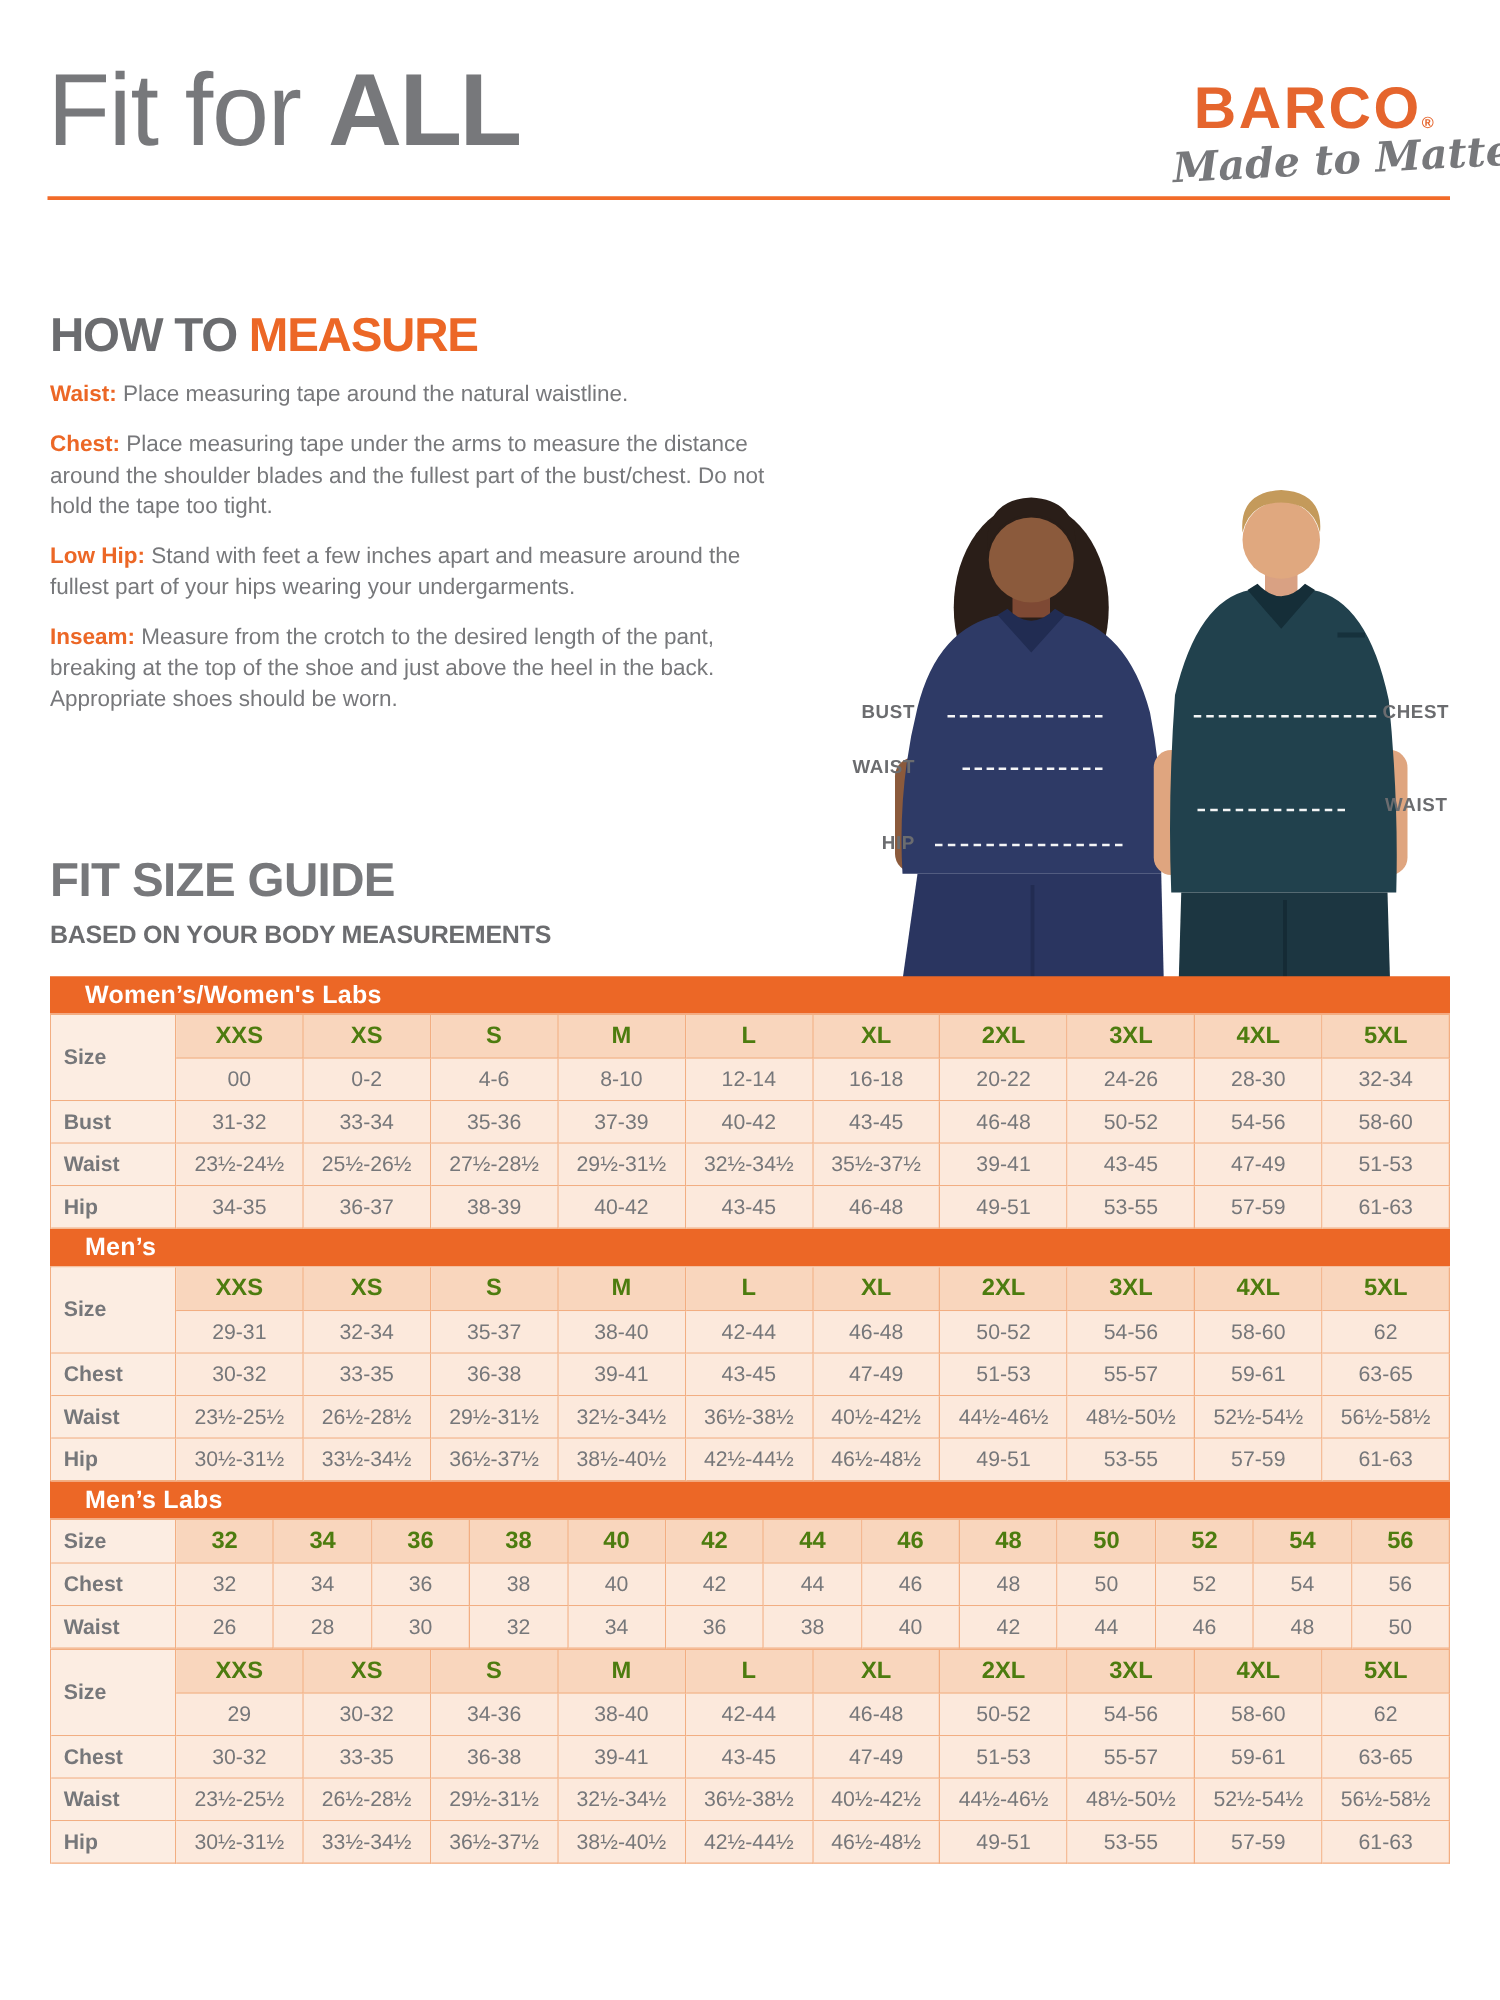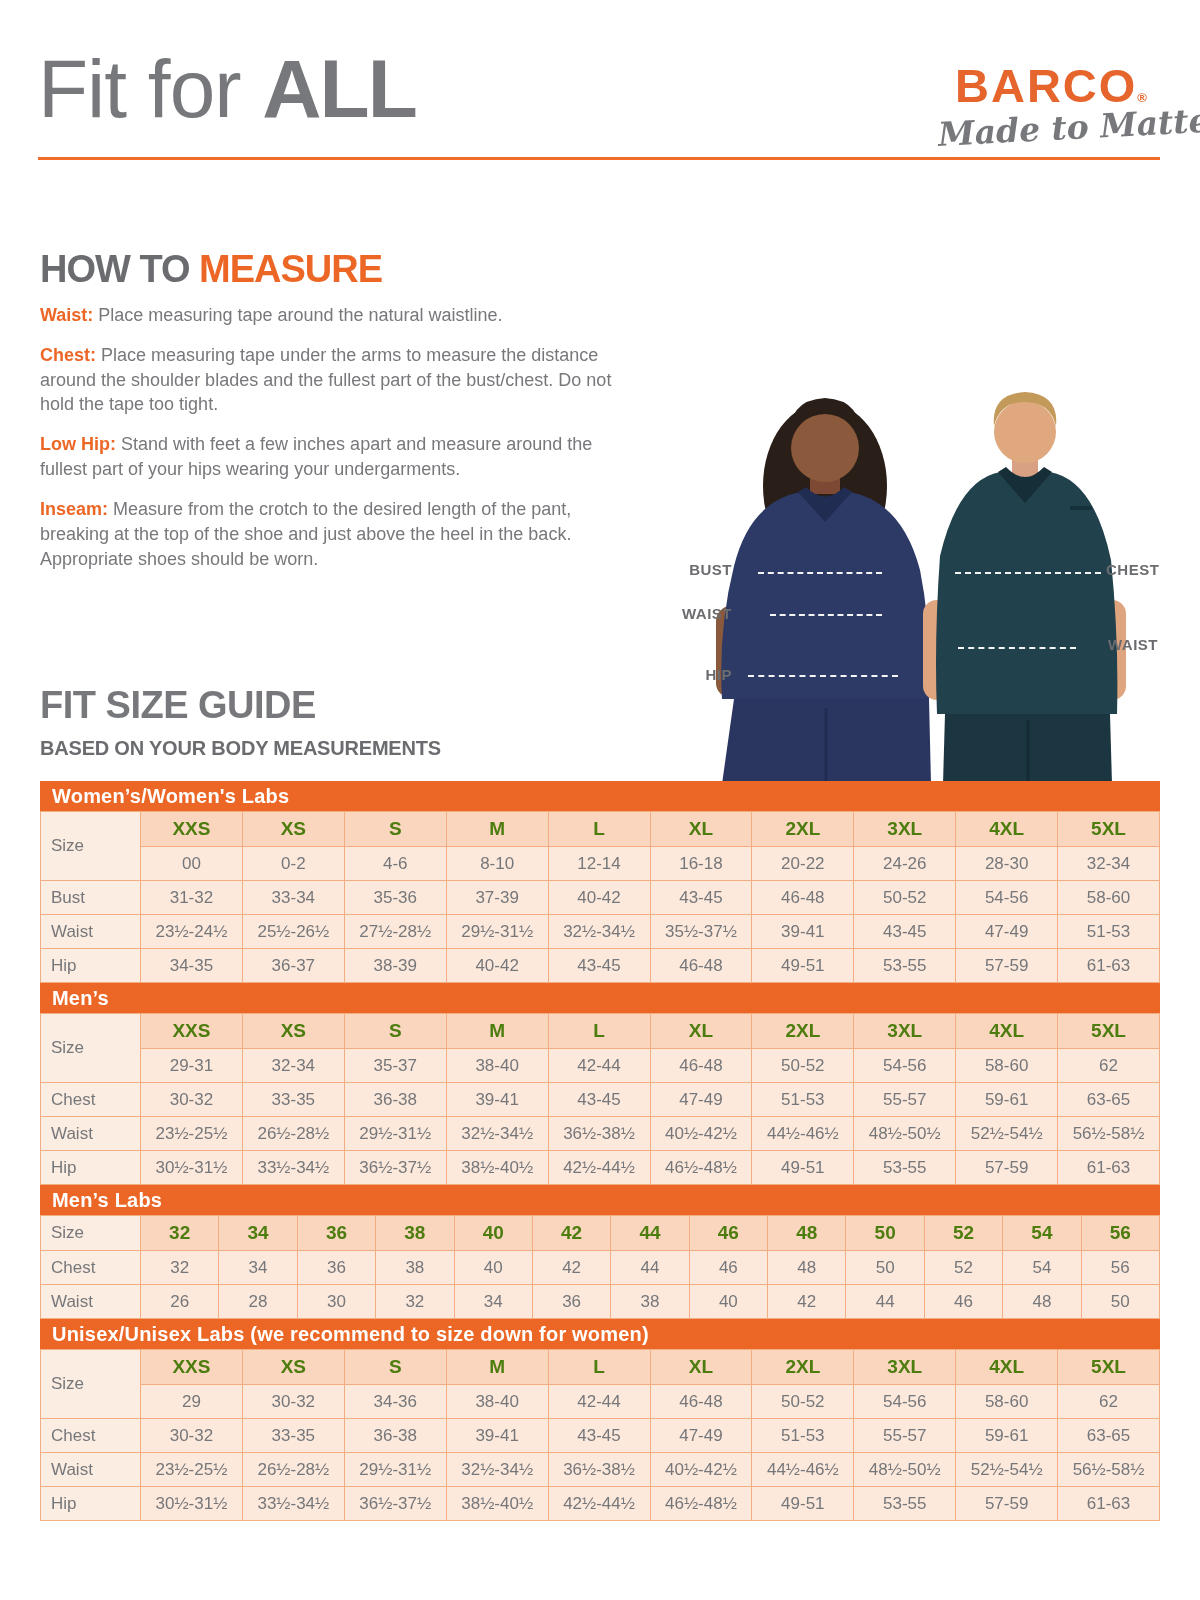--- a/index.html
+++ b/index.html
@@ -42,29 +42,29 @@
   .ln-chest{left:315px;top:204px;width:146px;}
   .ln-waist2{left:318px;top:279px;width:118px;}
 
   
   .guide-head{position:absolute;left:40px;top:684px;}
   .guide-head h3{margin:0;font-size:38px;font-weight:bold;color:#77787B;letter-spacing:-.5px;}
   .guide-head h4{margin:10px 0 0 0;font-size:20px;font-weight:bold;color:#6B6C6F;letter-spacing:-.2px;}
 
   .tables{position:absolute;left:40px;top:781px;width:1120px;}
   .band{height:30px;background:#EC6726;color:#fff;font-weight:bold;font-size:20px;
-        display:flex;align-items:center;padding-left:12px;box-sizing:border-box;letter-spacing:.2px;}
+        display:flex;align-items:center;padding-left:28px;box-sizing:border-box;letter-spacing:.2px;}
   .grid{display:grid;border-left:1px solid #F2AE82;border-top:1px solid #F2AE82;background:#fff;}
   .cell{display:flex;align-items:center;justify-content:center;box-sizing:border-box;
         border-right:1px solid #F2AE82;border-bottom:1px solid #F2AE82;
         font-size:17px;color:#76777A;min-height:34px;}
   .hcell{background:#F9D6BD;font-weight:bold;color:#4d7c0f;font-size:19px;min-height:35px;}
   .scell{background:#FCE9DC;}
   .vcell{background:#FCE9DC;}
-  .lcell{background:#FCEDE2;justify-content:flex-start;padding-left:10px;}
+  .lcell{background:#FCEDE2;justify-content:flex-start;padding-left:10px;font-weight:bold;}
 </style>
 </head>
 <body>
 
 <div class="page">
 
   <div class="main-title"><span class="light">Fit for </span><span class="heavy">ALL</span></div>
 
   <div class="brand">
     <div class="brand-name"><span>BARCO</span><span class="brand-reg">®</span></div>
@@ -289,21 +289,20 @@
           <div class="cell vcell">38</div>
           <div class="cell vcell">40</div>
           <div class="cell vcell">42</div>
           <div class="cell vcell">44</div>
           <div class="cell vcell">46</div>
           <div class="cell vcell">48</div>
           <div class="cell vcell">50</div>
         </div>
       </div>
       <div class="tbl">
-        <div class="band">Unisex/Unisex Labs (we recommend to size down for women)</div>
         <div class="grid" style="grid-template-columns: 100px repeat(10, 1fr);">
           <div class="cell lcell" style="grid-row: span 2;">Size</div>
           <div class="cell hcell">XXS</div>
           <div class="cell hcell">XS</div>
           <div class="cell hcell">S</div>
           <div class="cell hcell">M</div>
           <div class="cell hcell">L</div>
           <div class="cell hcell">XL</div>
           <div class="cell hcell">2XL</div>
           <div class="cell hcell">3XL</div>

